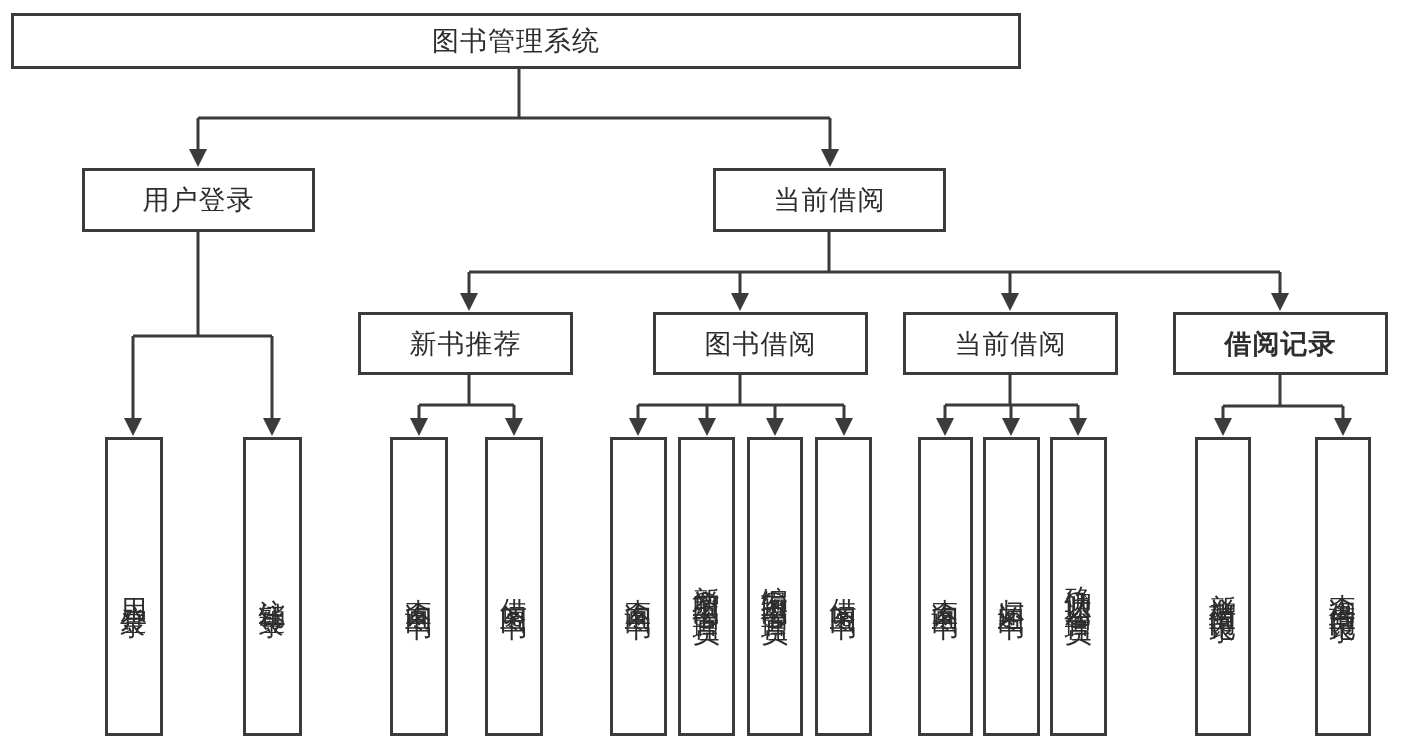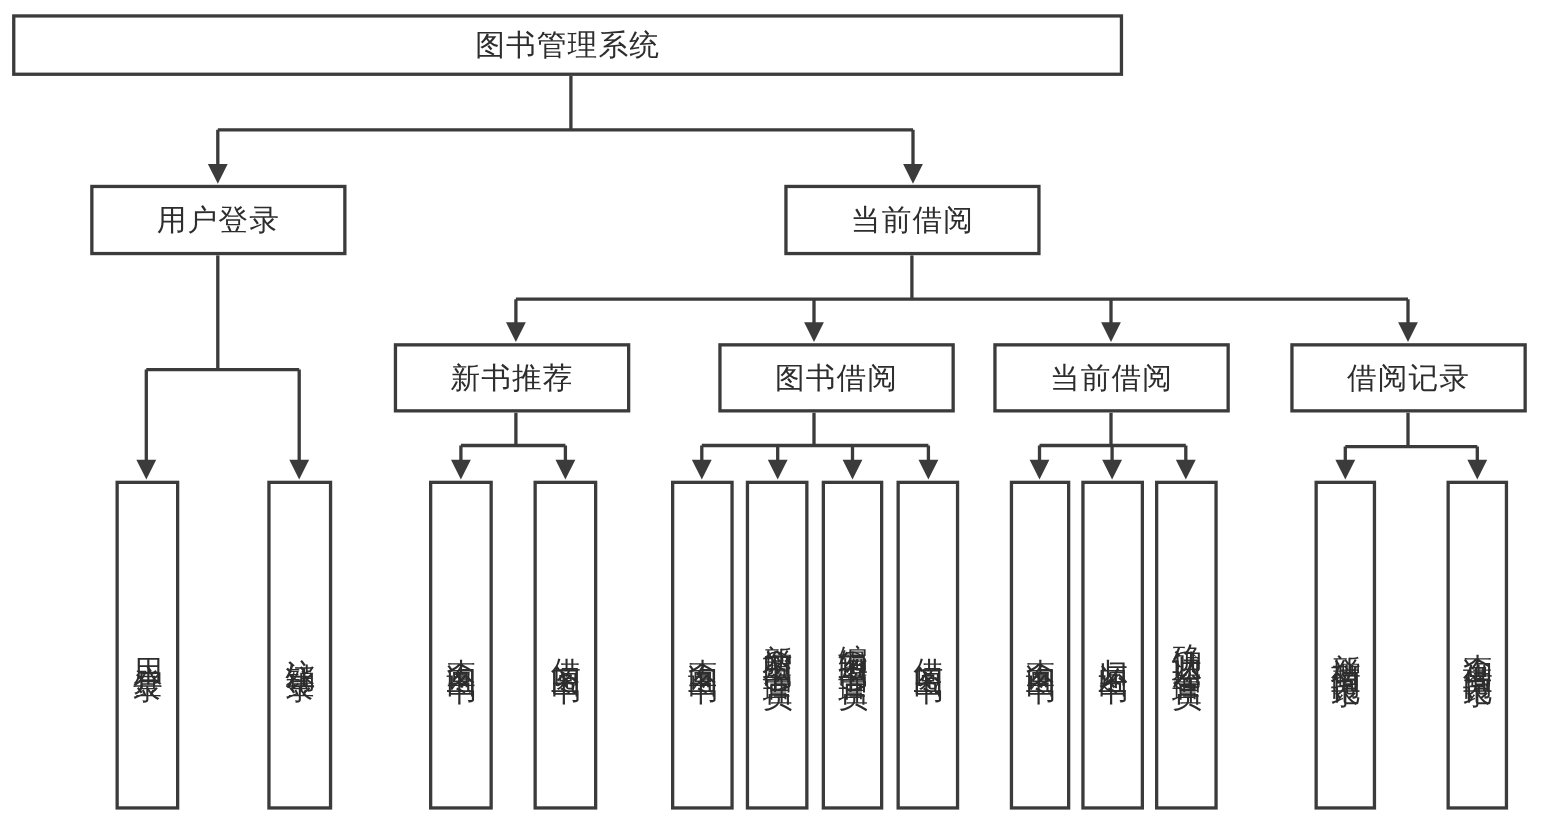--- a/index.html
+++ b/index.html
@@ -32,21 +32,21 @@
   
   .n-system{left:11px;top:13px;width:1010px;height:56px;}
   
   .n-user-login{left:82px;top:168px;width:233px;height:64px;}
   .n-book-mgmt{left:713px;top:168px;width:233px;height:64px;}
   
   .n-l3{top:312px;width:215px;height:63px;}
   .n-new-book{left:358px;font-family:Liberation Serif, serif;}
   .n-book-borrow{left:641px;margin-left:12px;}
   .n-cur-borrow{left:903px;text-align:right;}
-  .n-borrow-rec{left:1173px;}
+  .n-borrow-rec{left:1173px;font-weight:bold;}
   
   .n-leaf{top:437px;height:299px;width:58px;}
   .lf1{left:105px;}  .lf2{left:243px;width:59px;}
   .lf3{left:390px;}  .lf4{left:485px;}
   .lf5{left:610px;width:57px;}  .lf6{left:678px;width:57px;}
   .lf7{left:747px;width:56px;}  .lf8{left:815px;width:57px;}
   .lf9{left:918px;width:55px;}  .lf10{left:983px;width:57px;}
   .lf11{left:1050px;width:57px;}
   .lf12{left:1195px;width:56px;} .lf13{left:1315px;width:56px;}
   .watermark{

